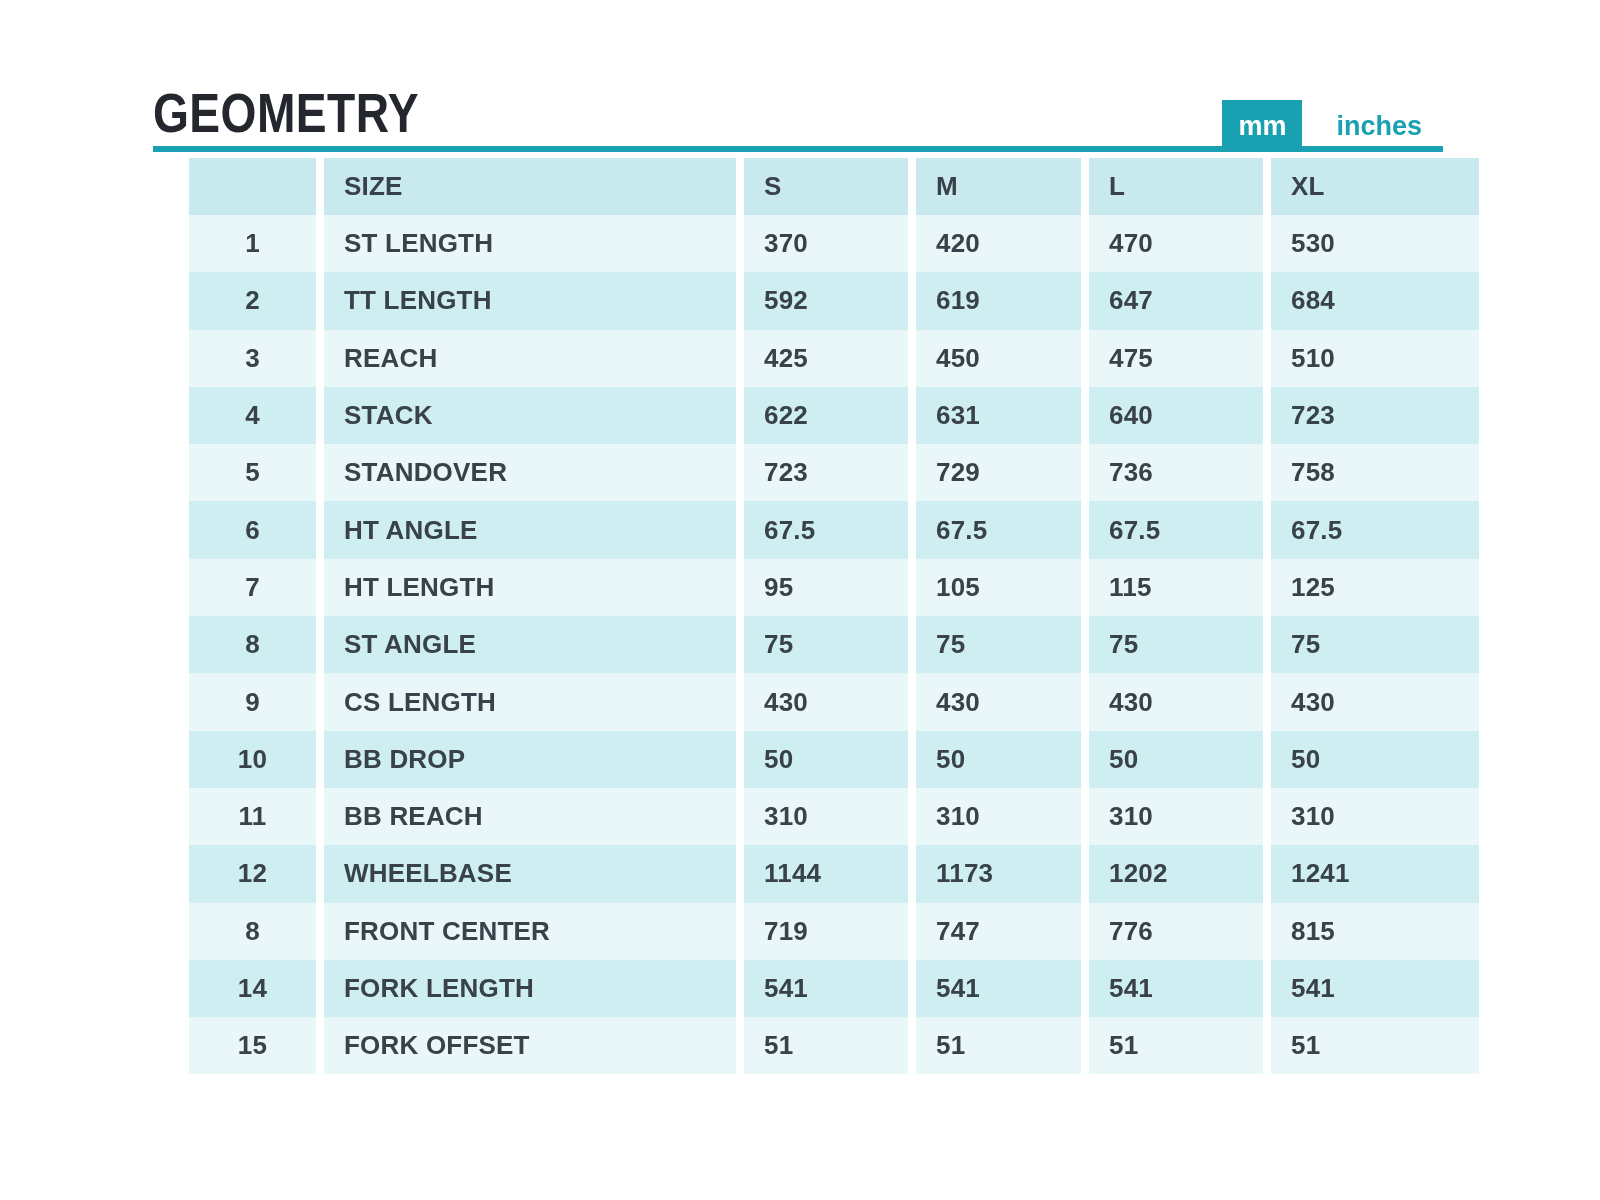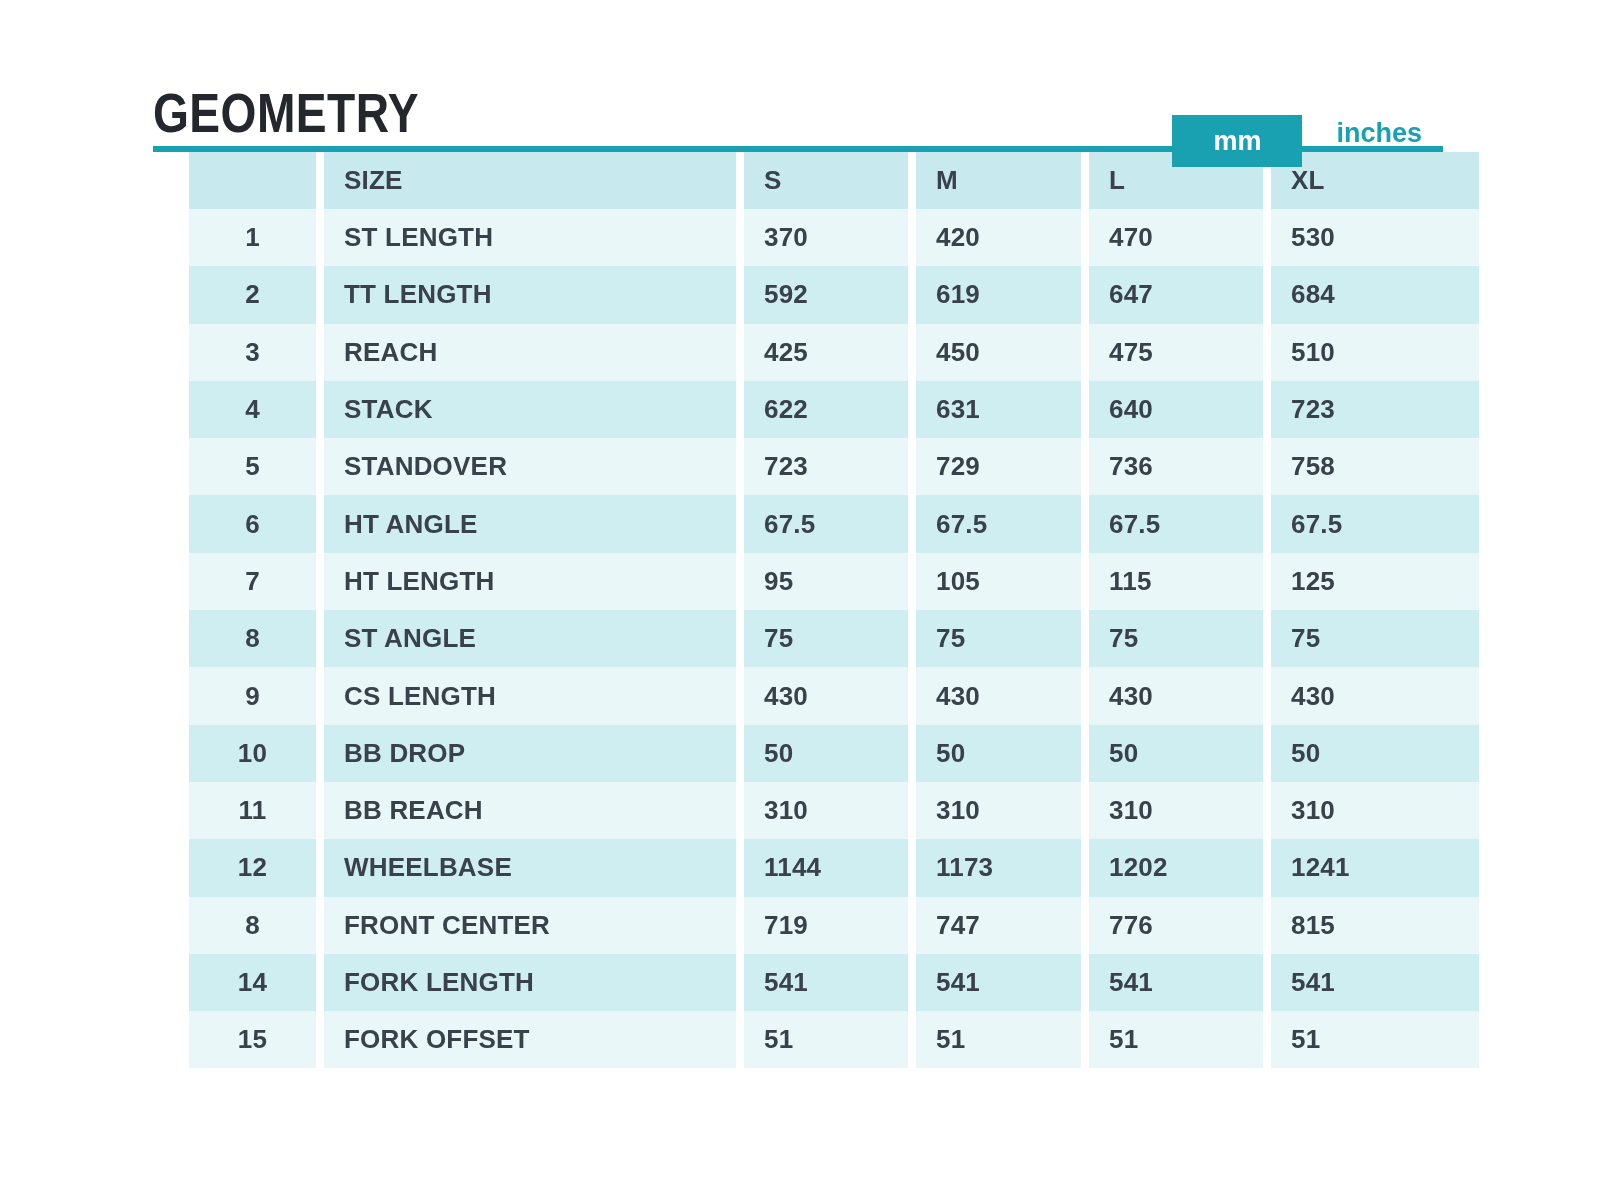--- a/index.html
+++ b/index.html
@@ -53,31 +53,30 @@
     font-family: "Liberation Sans", sans-serif;
     font-size: 27px;
     font-weight: bold;
     background: none;
     padding: 0;
   }
   .unit-btn.active {
     background: var(--accent);
     color: #ffffff;
     height: 52px;
-    padding: 0 41px;
-    margin-top: 15px;
+    padding: 0 16px;
   }
   .unit-btn.inactive {
     color: var(--accent);
     background: transparent;
     text-align: center;
   }
   .geo-table {
     position: absolute;
-    top: 152px;
+    top: 158px;
     left: 0;
     width: 100%;
     padding-left: 36px;
   }
   .row {
     display: grid;
     grid-template-columns: 127px 412px 164px 165px 174px 1fr;
     column-gap: 8px;
     height: 57.3px;
   }

